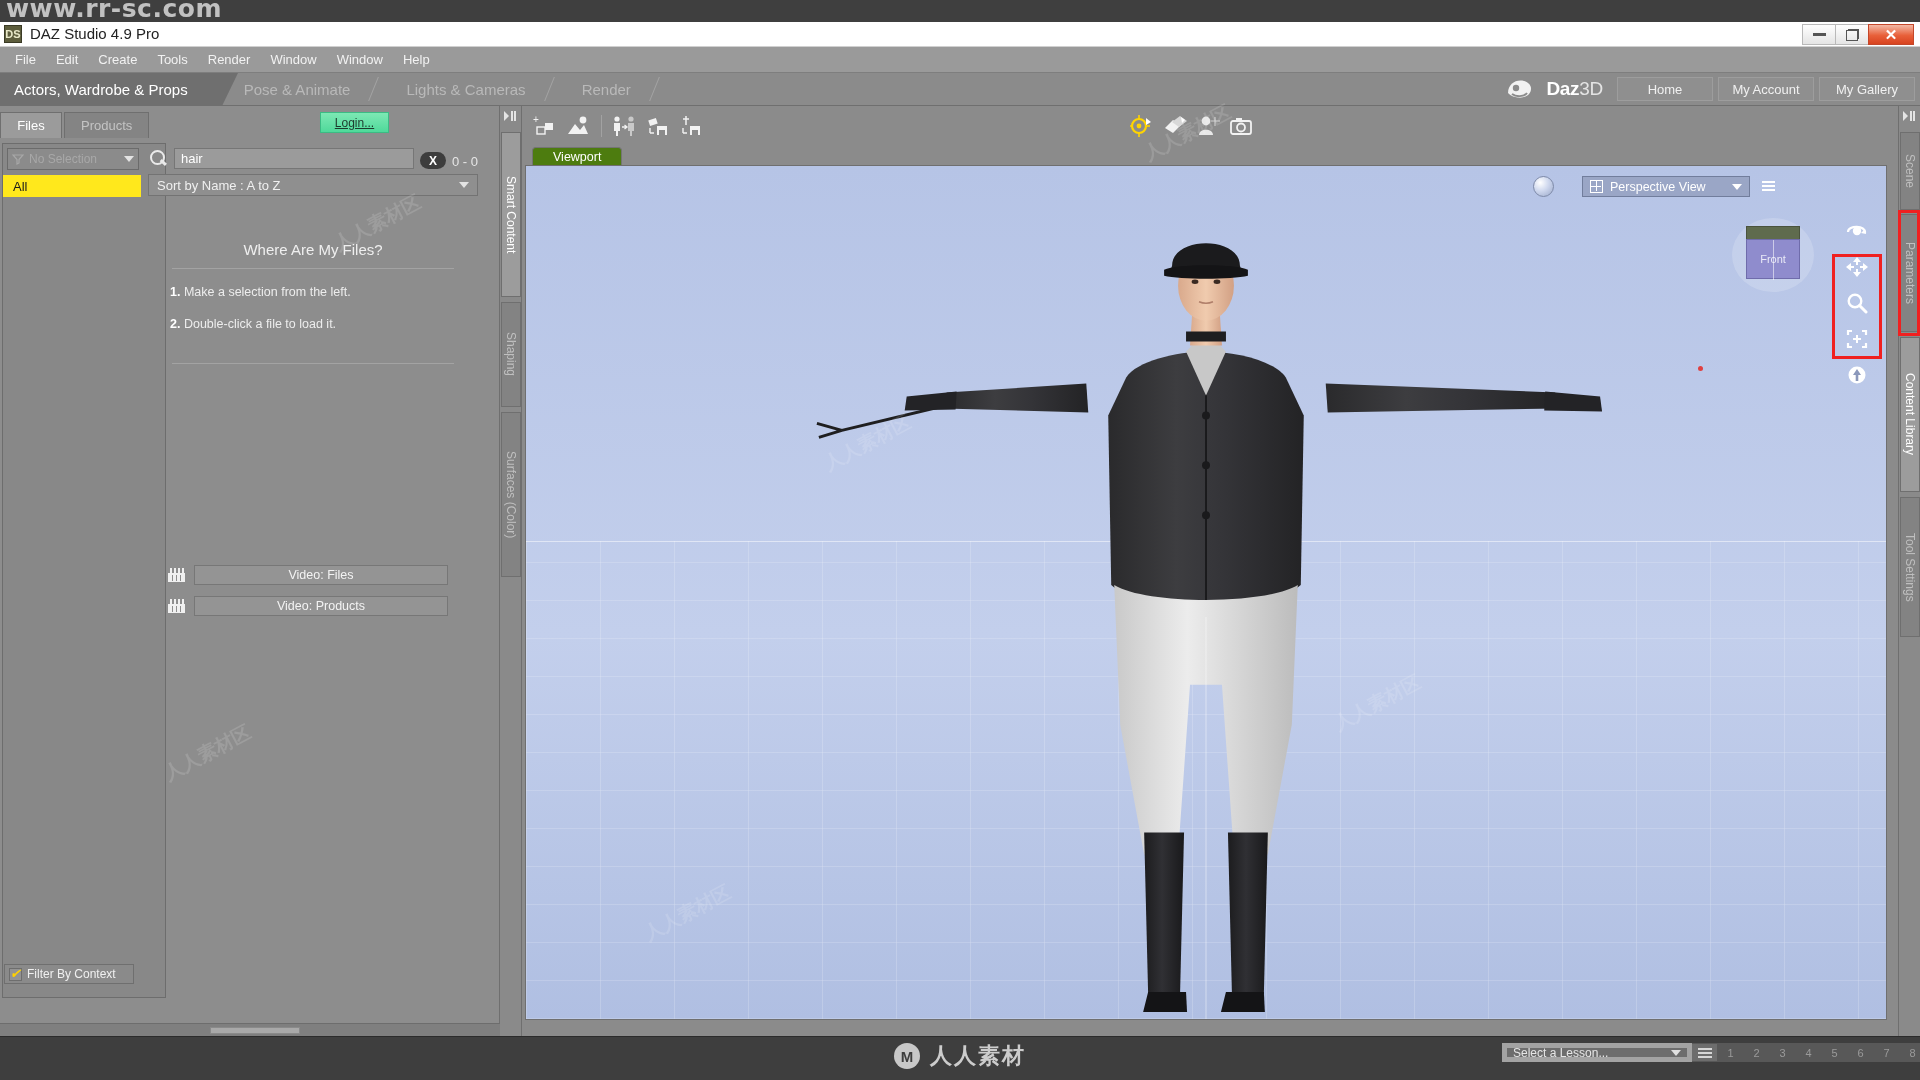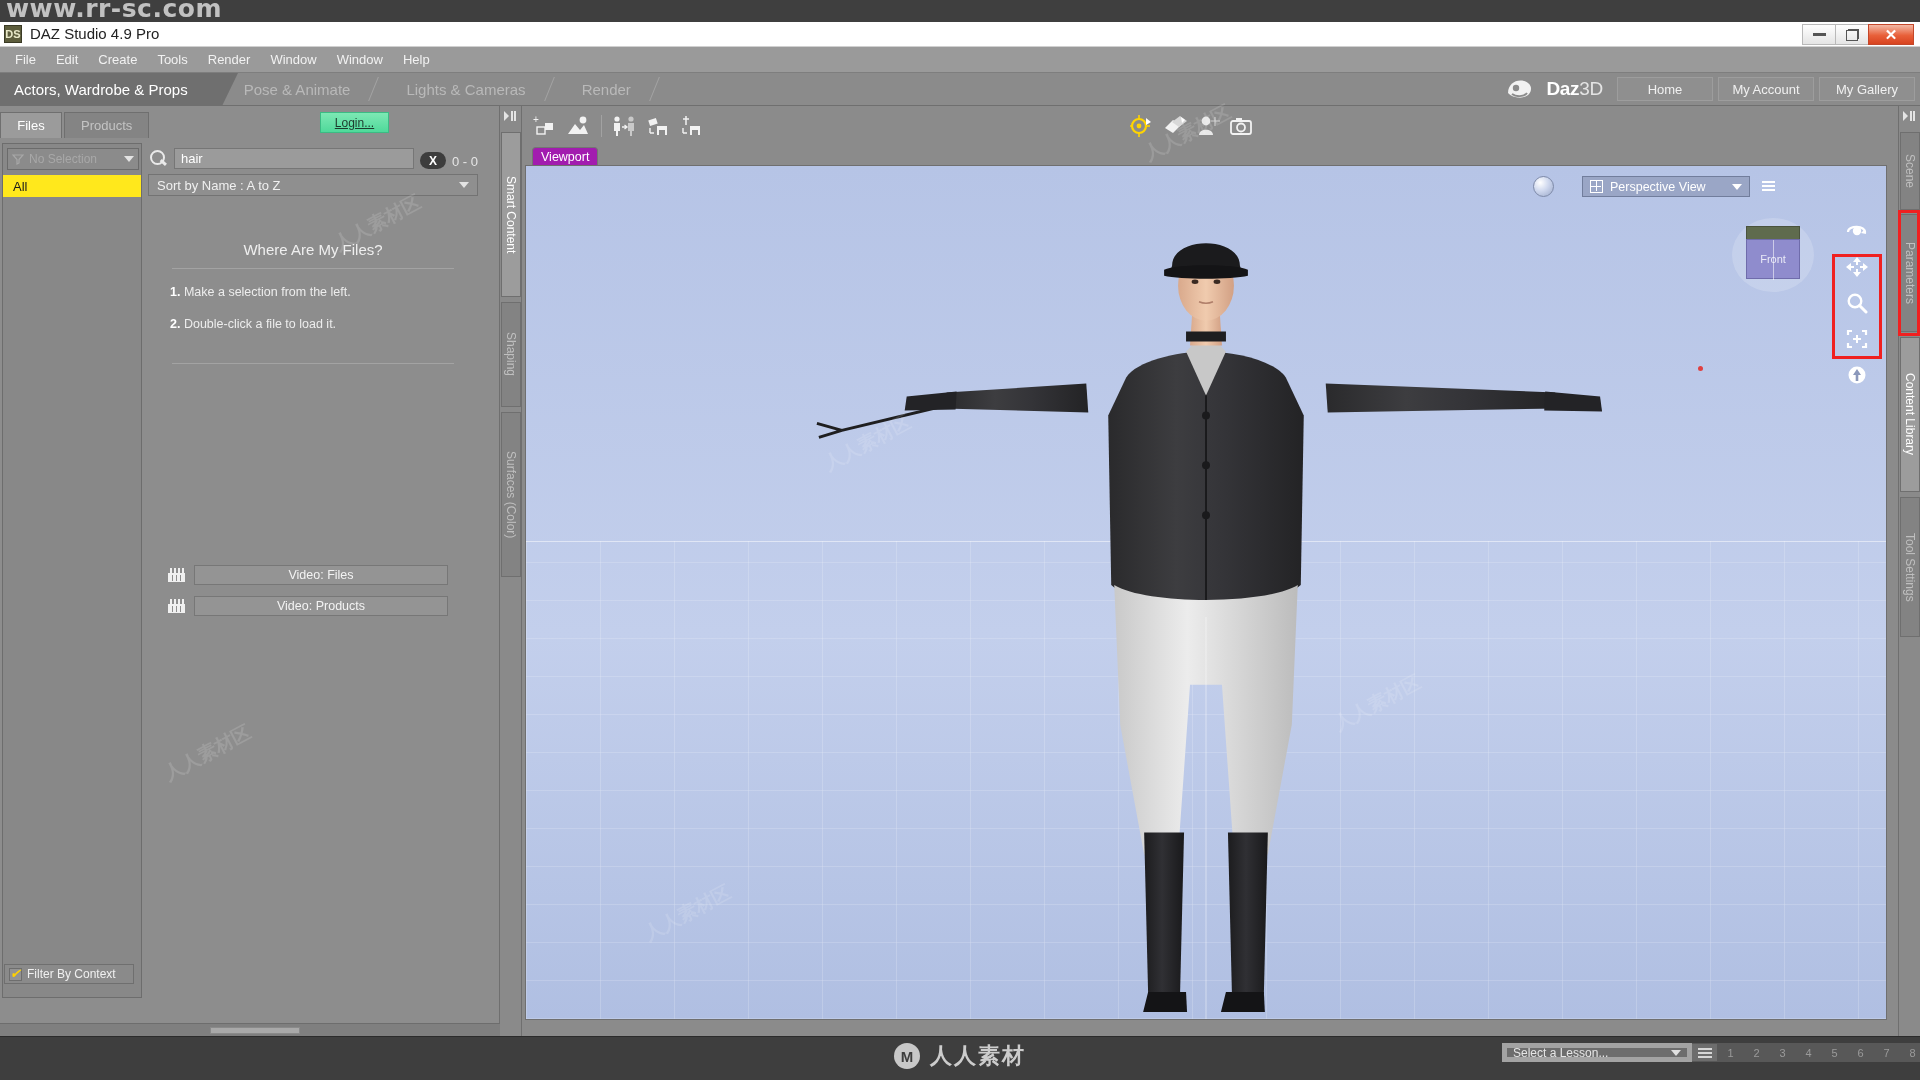--- a/index.html
+++ b/index.html
@@ -110,21 +110,21 @@
   }
   .ptab.active { background:#9b9b9b; color:#ffffff; }
   #loginbtn {
     position:absolute; right:110px; top:6px; width:69px; height:21px;
     background:linear-gradient(#7de8b4,#4fd99a);
     border:1px solid #3cbb84; color:#1e3a2c; font-size:12px;
     display:flex; align-items:center; justify-content:center;text-decoration:underline;
   }
   .lpanel-body { position:absolute; left:0; top:33px; width:500px; height:865px; }
   #filtercol {
-    position:absolute; left:2px; top:4px; width:140px; height:855px;
+    position:absolute; left:2px; top:4px; width:164px; height:855px;
     background:#888888; border:1px solid #6d6d6d;text-align:right;
   }
   #noselect {
     position:absolute; left:4px; top:4px; width:132px; height:22px;
     background:#8b8b8b; border:1px solid #6b6b6b;
     display:flex; align-items:center; padding:0 4px; gap:5px;
     font-size:12px; color:#a8a8a8;
   }
   #noselect .caret { margin-left:auto; }
   .caret { width:0;height:0;border-left:5px solid transparent;border-right:5px solid transparent;border-top:6px solid #e3e3e3; }
@@ -207,22 +207,22 @@
   .vtab.active { background:#9c9c9c; color:#ffffff; }
   #lrail .railicon { position:absolute; left:4px; top:4px; width:14px; height:13px; }
   
   #vpregion { position:absolute; left:522px; top:0; width:1376px; height:930px; background:#8b8b8b; }
   #vptoolbar { position:absolute; left:0; top:0; width:1376px; height:40px; }
   .tbgrp { position:absolute; top:6px; display:flex; align-items:center; gap:3px; }
   .tbbtn { width:30px; height:28px; display:flex; align-items:center; justify-content:center; }
   .tbsep { width:1px; height:22px; background:#a2a2a2; margin:0 5px; }
   #vptabrow { position:absolute; left:0; top:40px; width:1376px; height:20px; }
   #viewport-tab {
-    position:absolute; left:10px; top:1px; height:19px; padding:0 8px;
-    background:#a21caf; border:1px solid #747474; border-bottom:none;
+    position:absolute; left:10px; top:1px; height:19px; padding:0 20px;
+    background:#4d7c0f; border:1px solid #747474; border-bottom:none;
     border-radius:4px 4px 0 0;
     display:flex; align-items:center; font-size:12.5px; color:#ffffff;
   }
   #vpcanvas {
     position:absolute; left:3px; top:59px; width:1362px; height:855px;
     background:linear-gradient(#b6c4e6,#c3cfec 55%,#b0bfe2);
     border:1px solid #6f6f6f; overflow:hidden;
   }
   
   #grid { position:absolute; left:0; top:44%; width:100%; height:56%;

